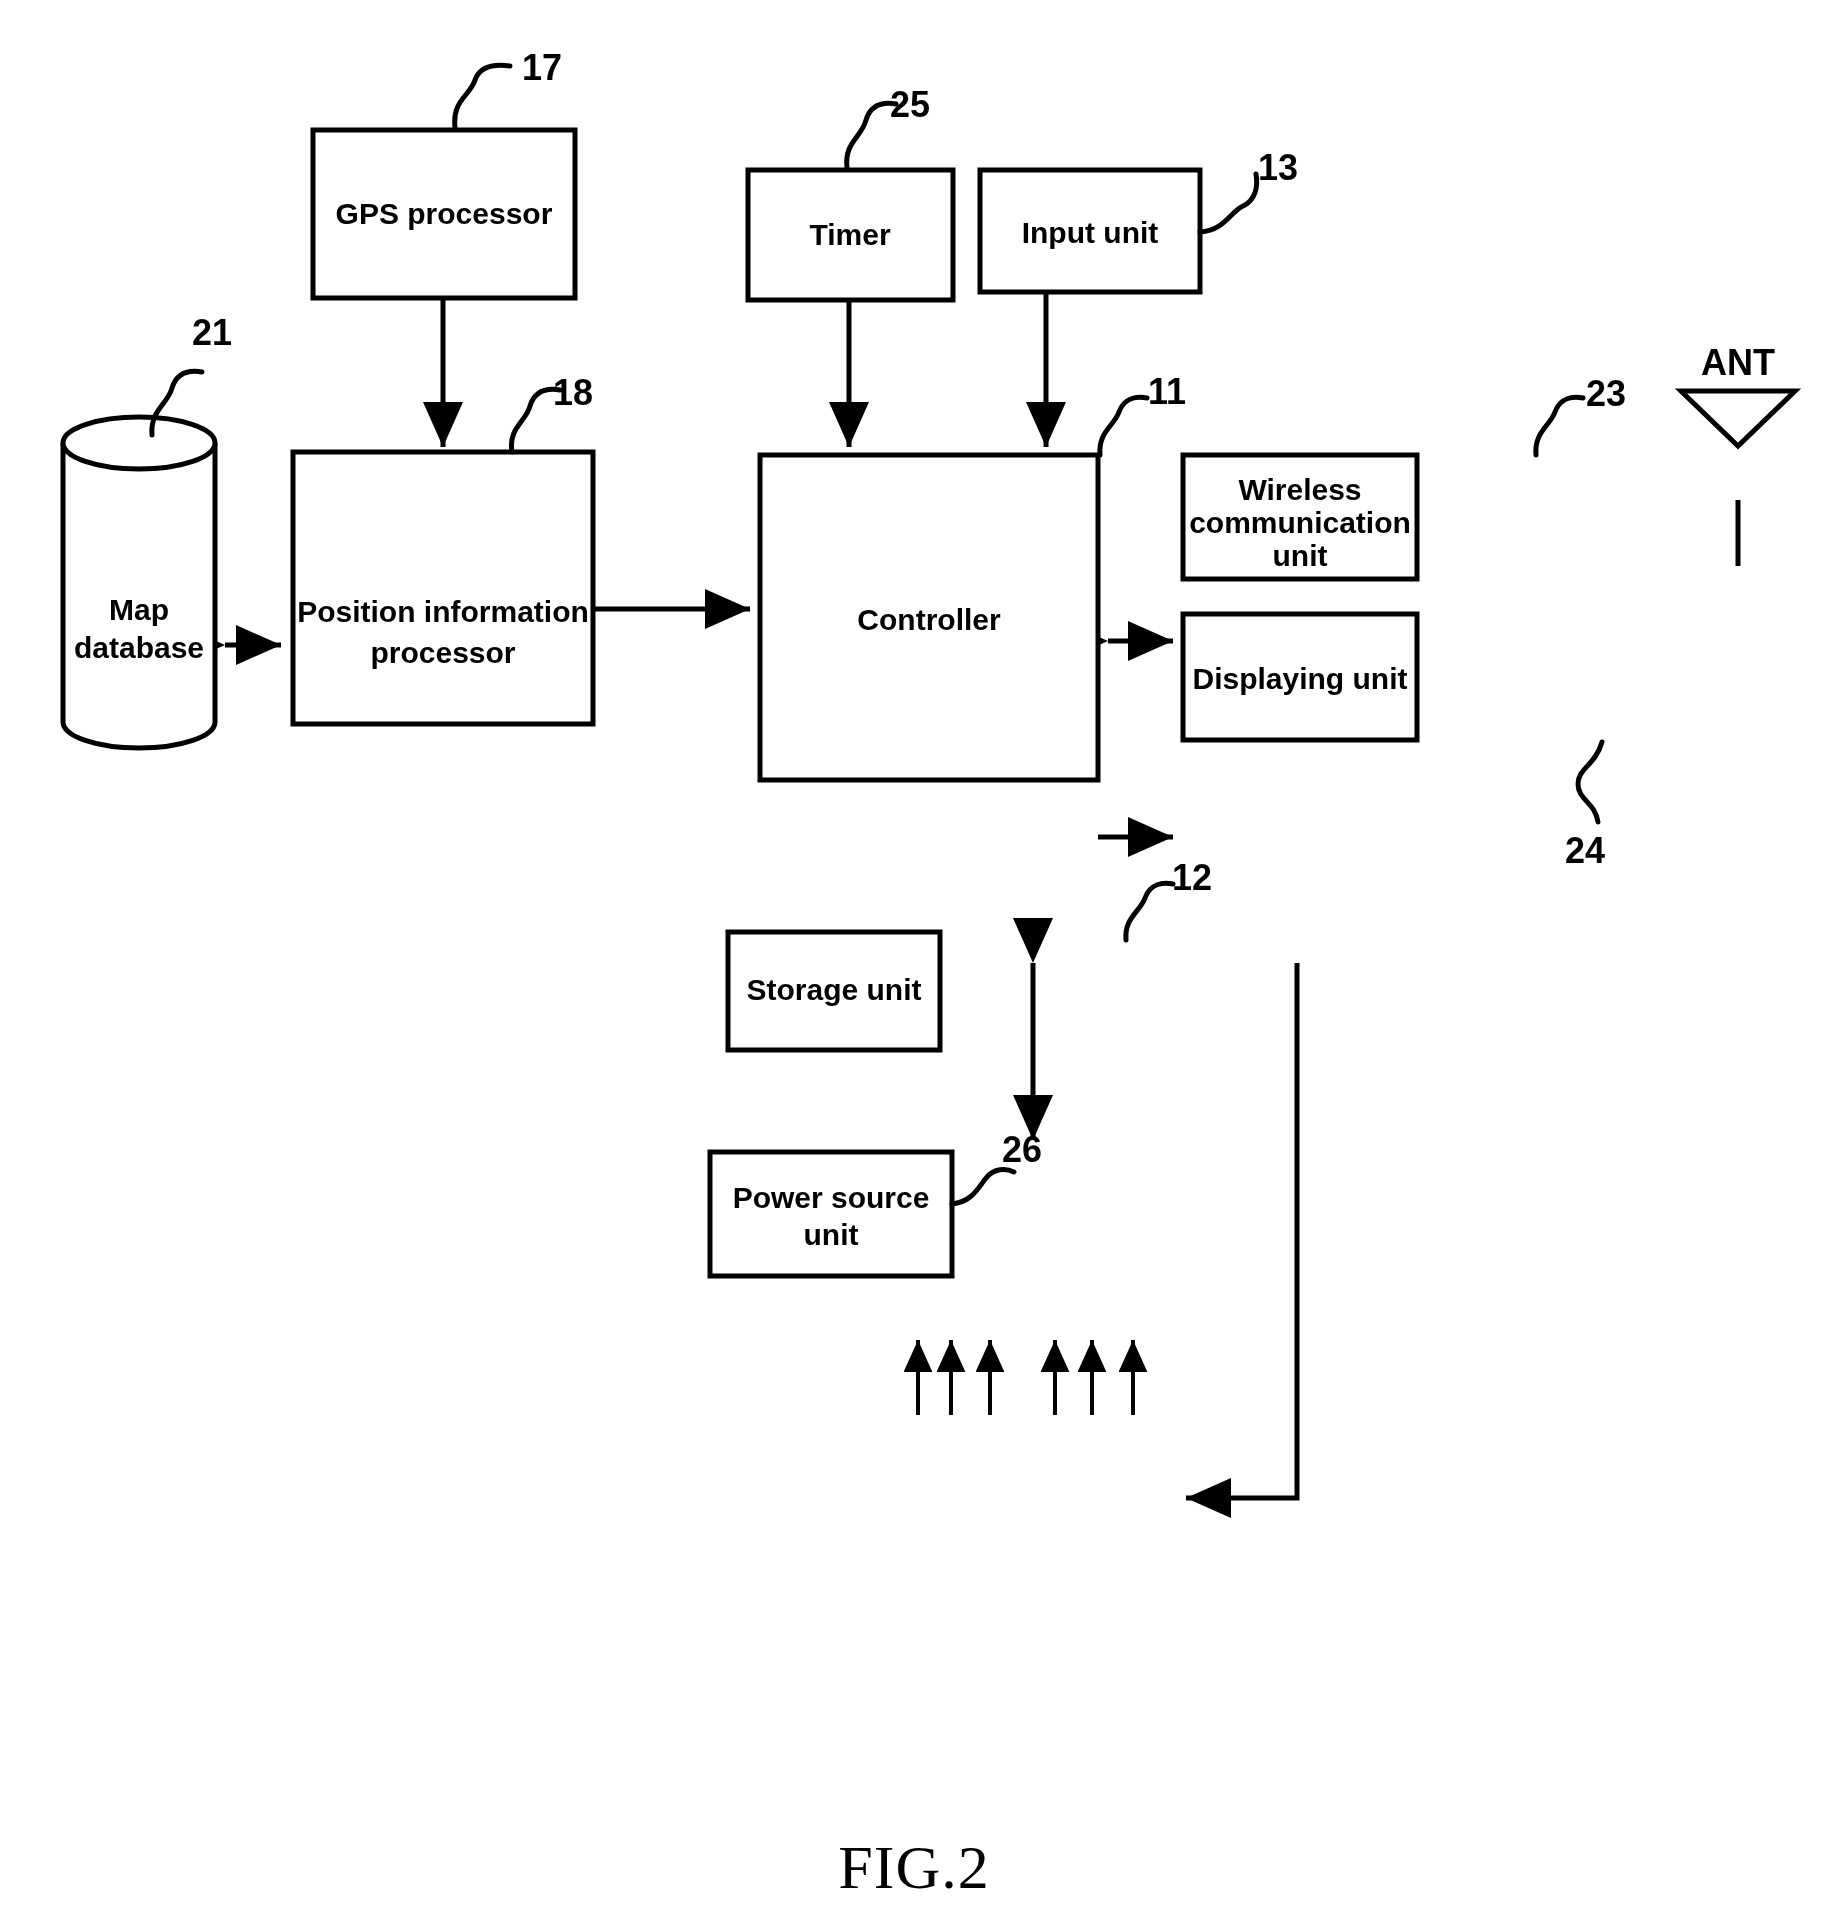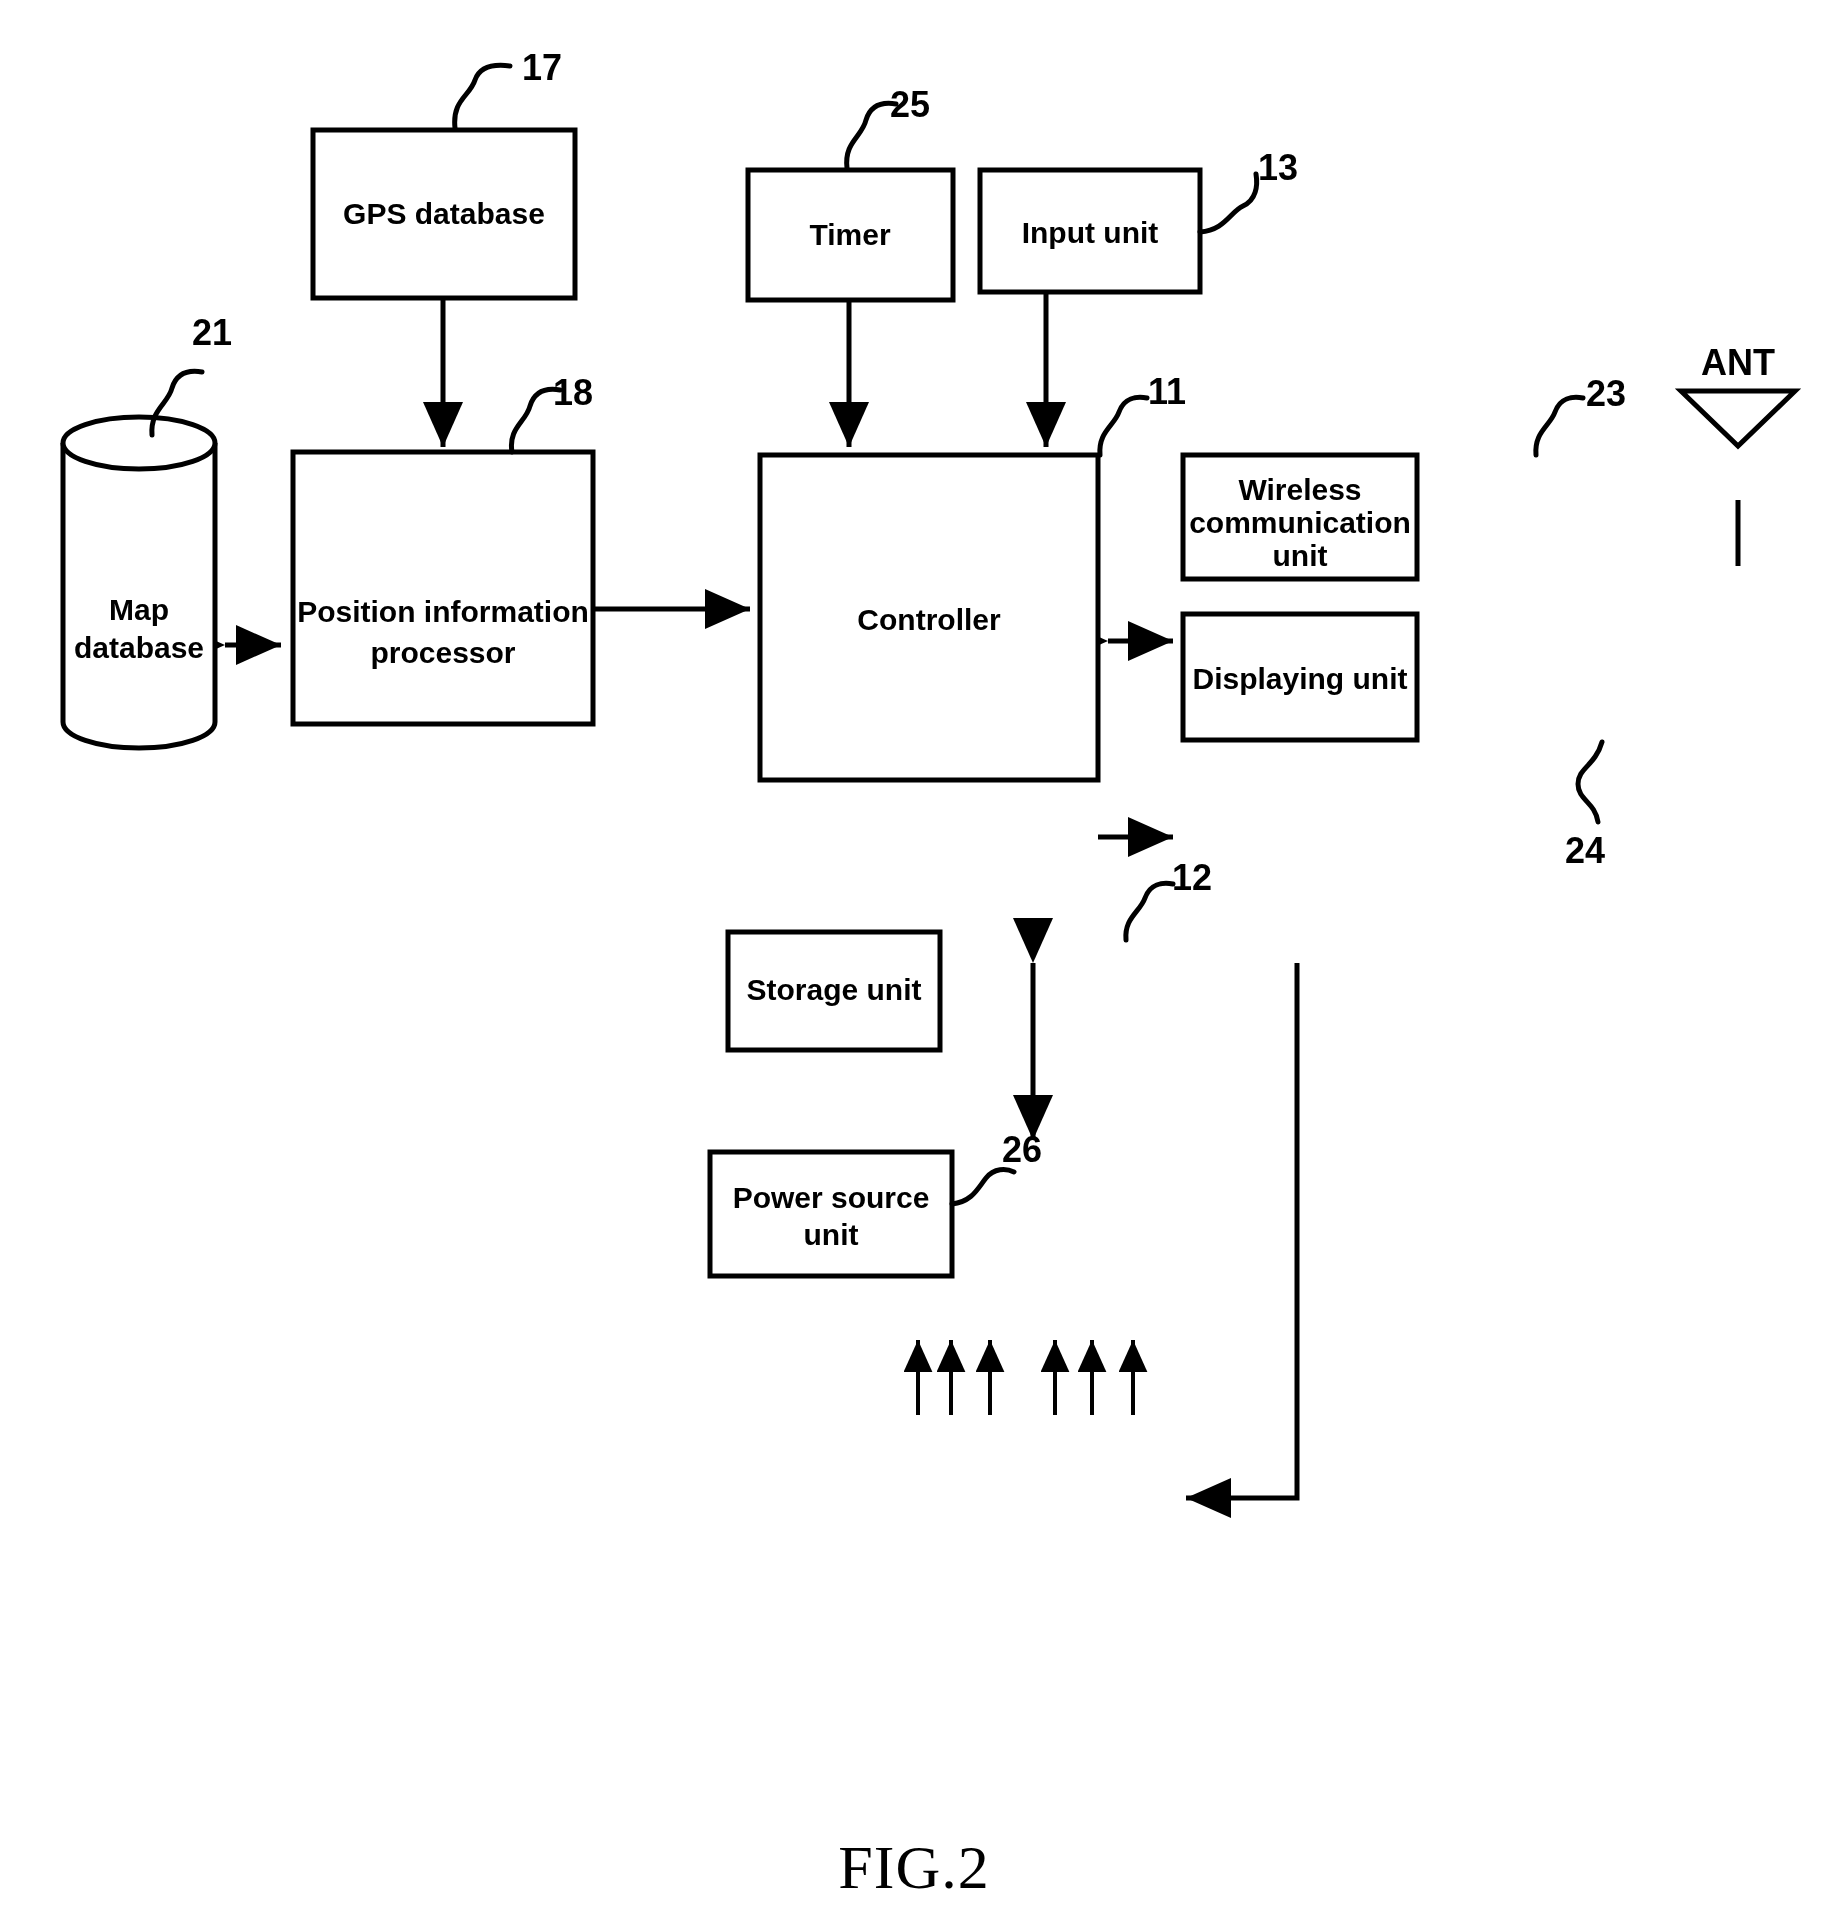--- a/index.html
+++ b/index.html
@@ -260,14 +260,14 @@
     </g>
     <text class="ref-num" x="1002" y="1162">26</text>
 
     <text class="fig-caption" x="914" y="1888" text-anchor="middle">FIG.2</text>
 
   </svg>
 
   <div style="position:absolute; left:313px; top:130px; width:262px; height:168px;
               display:flex; align-items:center; justify-content:center;
               font-weight:bold; font-size:30px; color:#000;
-              font-family:'Liberation Sans', sans-serif; pointer-events:none;">GPS database</div>
+              font-family:'Liberation Sans', sans-serif; pointer-events:none;">GPS processor</div>
 </div>
 
 </body></html>

